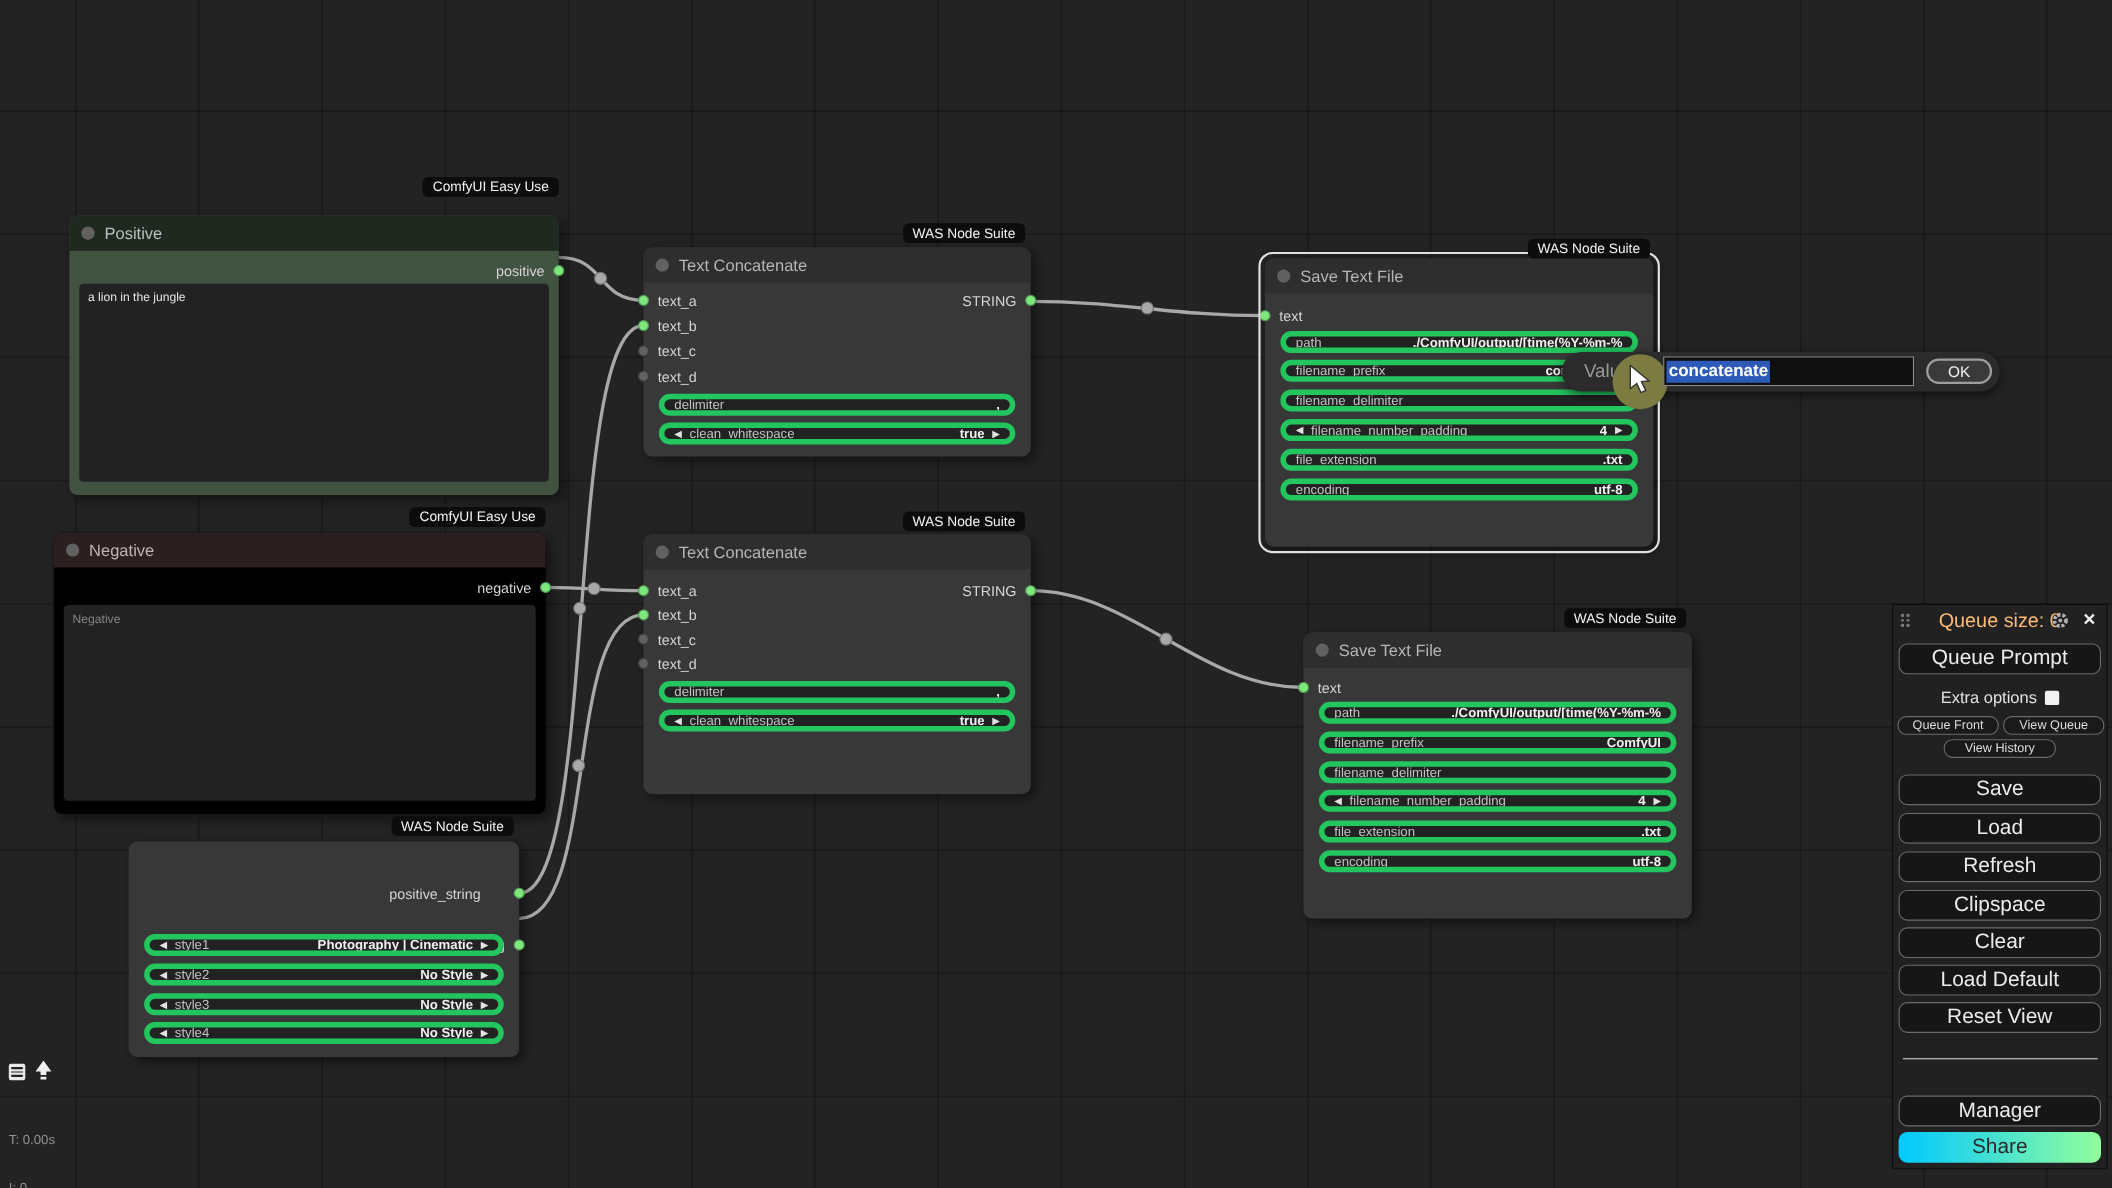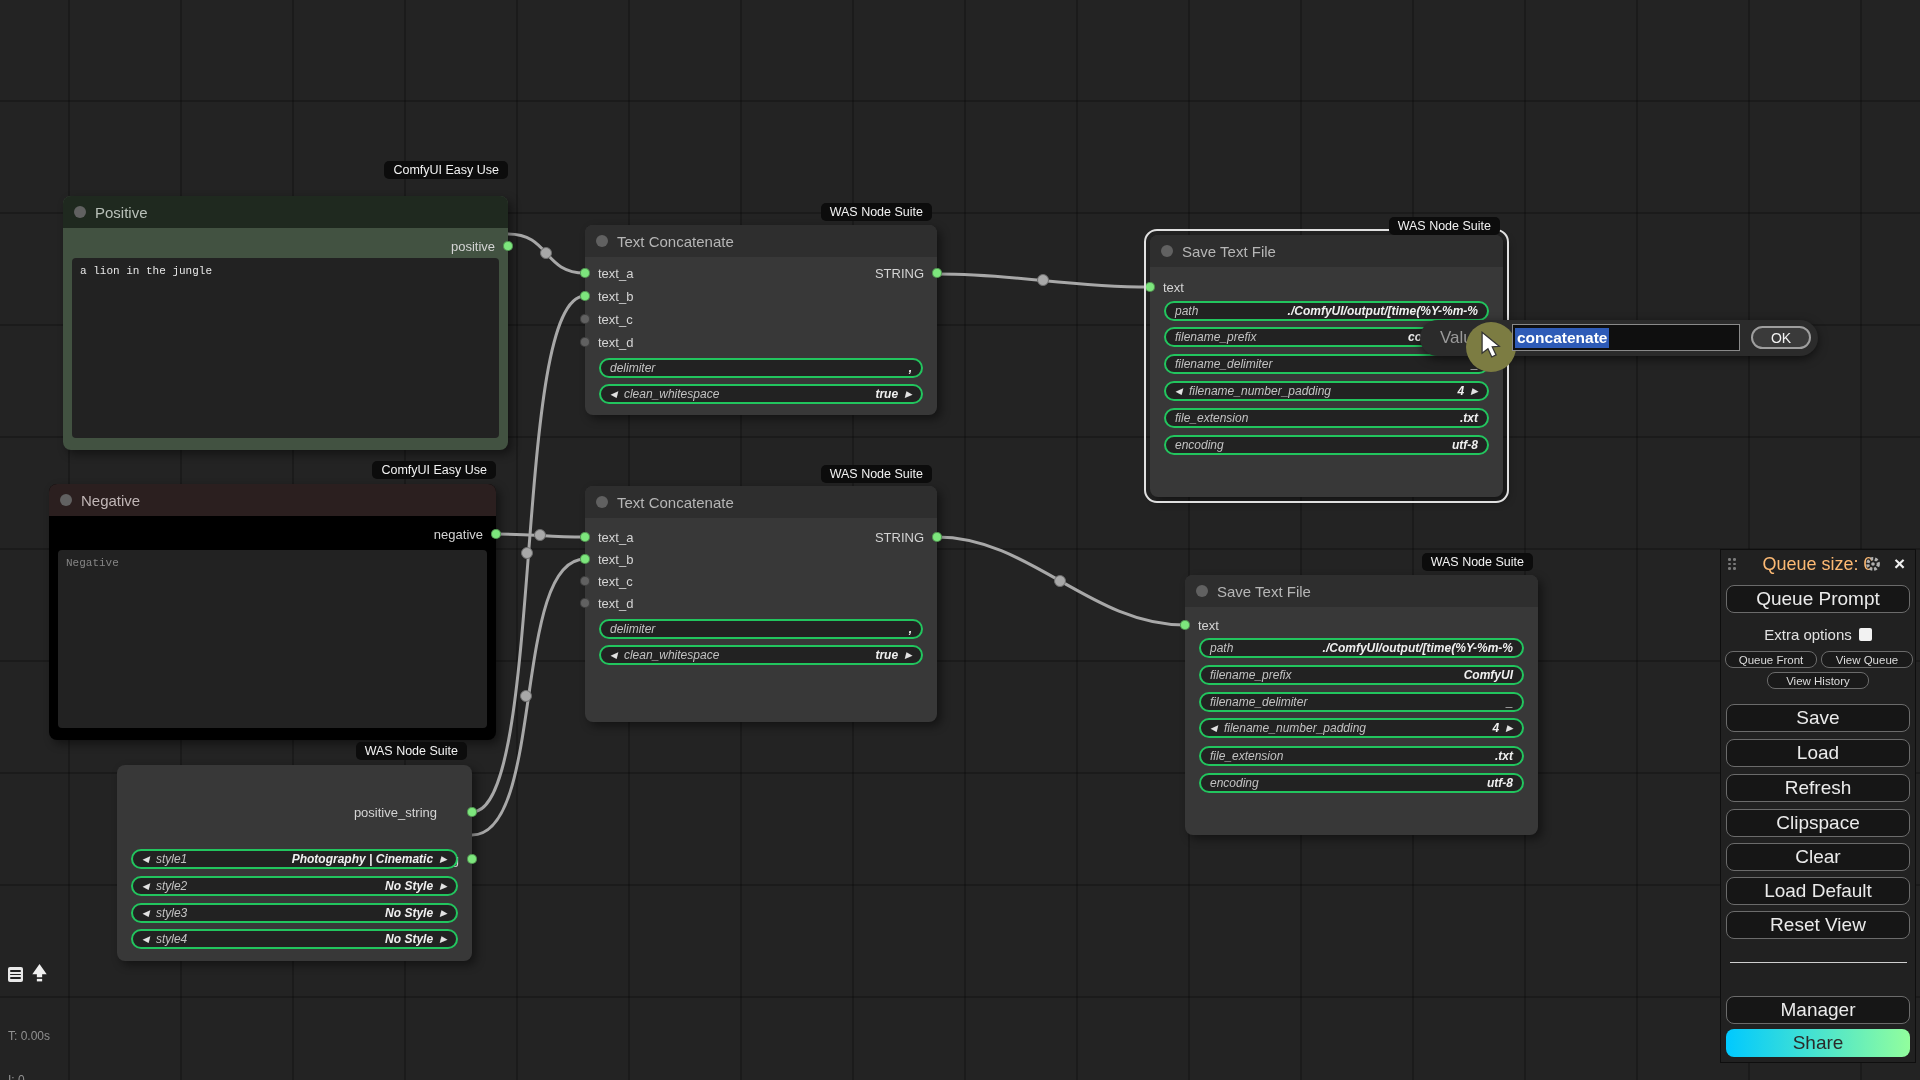--- a/index.html
+++ b/index.html
@@ -29,29 +29,29 @@
 
   .slot{position:absolute;height:16px;display:flex;align-items:center;gap:8px;
         font-size:13px;color:#d4d4d4;white-space:nowrap;}
   .slot.in{left:-5px;}
   .slot.out{right:-5px;flex-direction:row;}
   .slot-dot{width:10px;height:10px;border-radius:50%;flex:0 0 auto;
         box-shadow:inset 0 0 0 1px rgba(0,0,0,.35);}
   .dot-g{background:#7de67d;}
   .dot-e{background:#616161;}
 
-  .widget{position:absolute;height:20px;background:#222;border:2px solid #22c55e;
+  .widget{position:absolute;height:20px;background:#222;border:5px solid #22c55e;
         border-radius:11px;display:flex;align-items:center;gap:7px;
-        font-size:12px;padding:0 9px;box-sizing:border-box;overflow:hidden;font-style:italic;}
+        font-size:12px;padding:0 9px;box-sizing:border-box;overflow:hidden;}
   .wlabel{color:#c2c2c2;white-space:nowrap;}
   .wvalue{margin-left:auto;color:#f0f0f0;font-weight:600;white-space:nowrap;}
   .warrow{color:#e2e2e2;font-size:9px;line-height:1;flex:0 0 auto;}
 
   .ta{position:absolute;background:#222;border-radius:4px;
-      font-family:Liberation Mono, monospace;font-size:11px;
+      font-family:Liberation Sans, sans-serif;font-size:11px;
       padding:7px 8px;color:#e6e6e6;box-sizing:border-box;}
   .ta.ph{color:#858585;}
 
   .node-positive{background:#425241;}
   .node-positive .node-title{background:#1f291f;color:#b9c0b9;}
   .node-negative{background:#000000;}
   .node-negative .node-title{background:#2b1f1f;color:#c0b6b6;}
 
   .selected::after{content:"";position:absolute;inset:-6px;border:2px solid #e0e0e0;
       border-radius:13px;pointer-events:none;}

